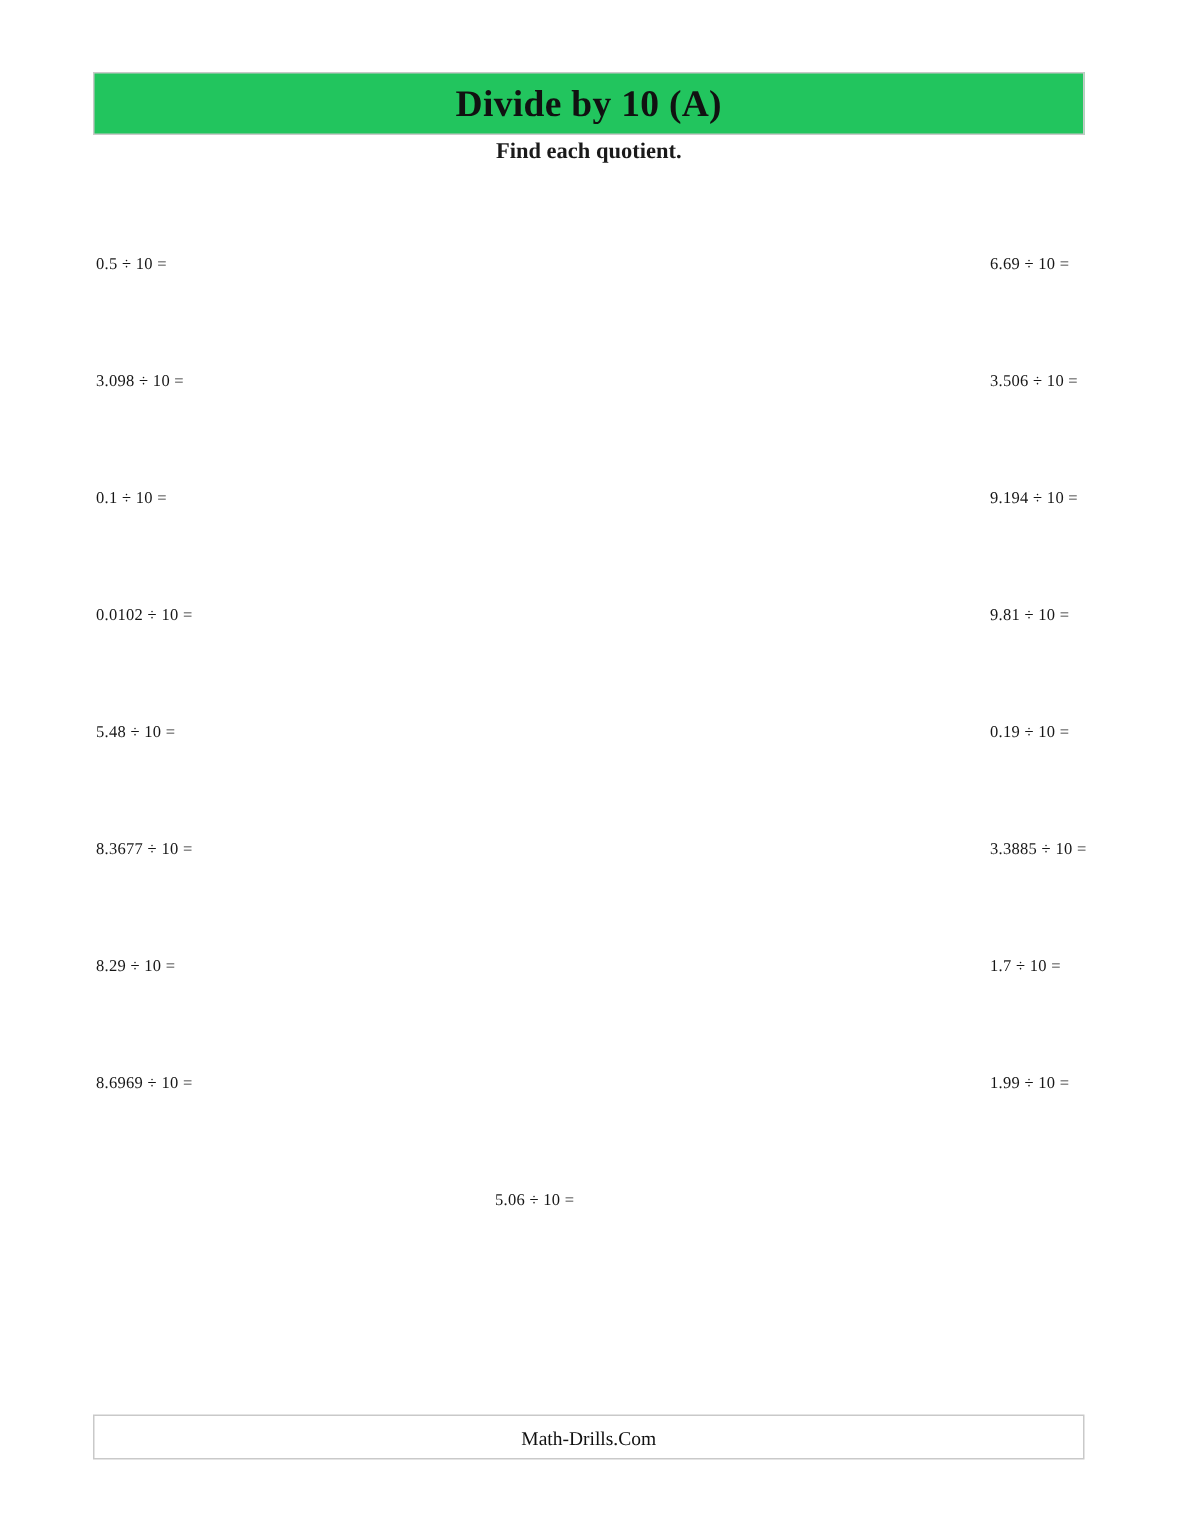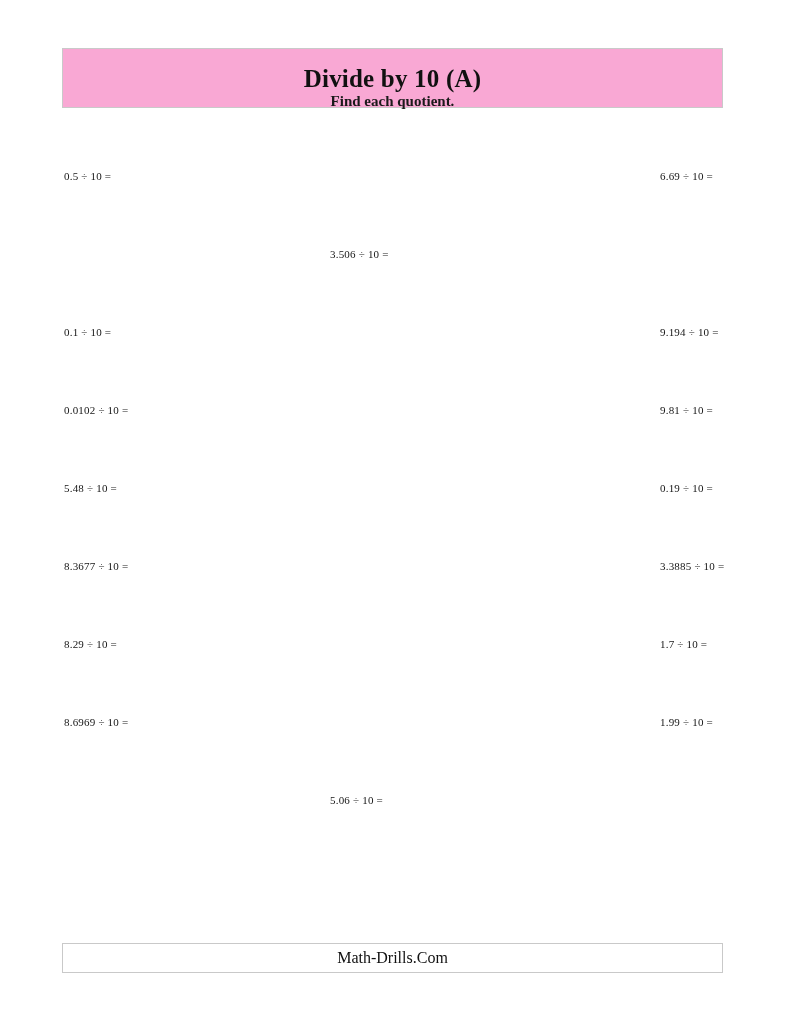--- a/index.html
+++ b/index.html
@@ -25,24 +25,24 @@
     height: 1024px;
     background: #ffffff;
   }
 
   
   .title-box {
     position: absolute;
     left: 62px;
     top: 48px;
     width: 661px;
-    height: 60px;
+    height: 42px;
     border: 1px solid #c9c9c9;
     box-sizing: border-box;
-    background: #f9a8d4;
+    background: #22c55e;
     display: flex;
     align-items: center;
     justify-content: center;
   }
   .title-text {
     font-size: 25px;
     font-weight: 700;
     letter-spacing: 0.2px;
     color: #111111;
     line-height: 1;
@@ -94,21 +94,21 @@
     width: 661px;
     height: 30px;
     border: 1px solid #c9c9c9;
     box-sizing: border-box;
     background: #ffffff;
     display: flex;
     align-items: center;
     justify-content: center;
   }
   .footer-text {
-    font-size: 16px;
+    font-size: 13px;
     font-weight: 400;
     color: #111111;
     line-height: 1;
     white-space: nowrap;
   }
 </style>
 </head>
 <body>
 
 <div class="worksheet">
@@ -120,20 +120,21 @@
   <div class="subtitle">Find each quotient.</div>
 
   <div class="problems">
 
     <div class="prob-row">
       <div class="prob-cell left"><span class="expr">0.5 ÷ 10 =</span></div>
       <div class="prob-cell right"><span class="expr">6.69 ÷ 10 =</span></div>
     </div>
 
     <div class="prob-row">
+      <div class="prob-cell left"><span class="expr">3.098 ÷ 10 =</span></div>
       <div class="prob-cell right"><span class="expr">3.506 ÷ 10 =</span></div>
     </div>
 
     <div class="prob-row">
       <div class="prob-cell left"><span class="expr">0.1 ÷ 10 =</span></div>
       <div class="prob-cell right"><span class="expr">9.194 ÷ 10 =</span></div>
     </div>
 
     <div class="prob-row">
       <div class="prob-cell left"><span class="expr">0.0102 ÷ 10 =</span></div>

